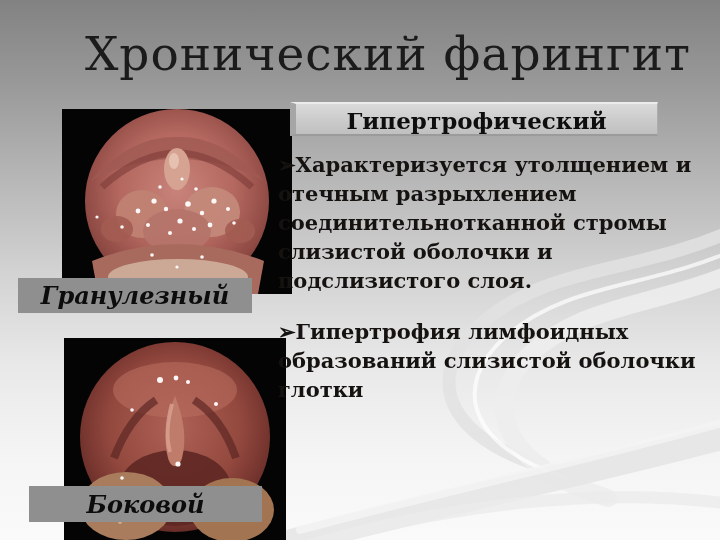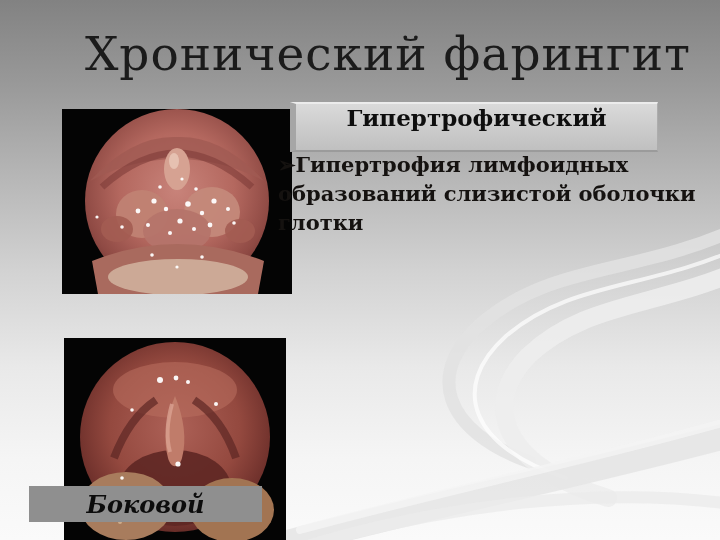--- a/index.html
+++ b/index.html
@@ -18,25 +18,25 @@
   #photo1{left:22px;top:93px;width:230px;height:185px;}
   #photo2{left:24px;top:322px;width:222px;height:203px;}
   .caption{
     position:absolute;z-index:3;background:#8f8f8f;color:#0c0c0c;
     font-style:italic;font-weight:700;font-size:24px;
     display:flex;align-items:center;justify-content:center;
   }
   #caption1{left:18px;top:278px;width:234px;height:35px;}
   #caption2{left:17px;top:486px;width:233px;height:36px;margin-left:12px;}
   .header-box{
-    position:absolute;left:290px;top:102px;width:368px;height:50px;z-index:2;box-sizing:border-box;
+    position:absolute;left:290px;top:102px;width:368px;height:34px;z-index:2;box-sizing:border-box;
     background:linear-gradient(180deg,#dadada 0%,#cbcbcb 55%,#c0c0c0 100%);
     border-left:6px solid #a6a6a6;border-top:2px solid #ececec;
     border-bottom:2px solid #9b9b9b;border-right:1px solid #adadad;
-    display:flex;align-items:flex-start;justify-content:center;
+    display:flex;align-items:flex-end;justify-content:center;
     font-weight:700;font-size:23px;color:#0e0e0e;
   }
   .bullets{
     position:absolute;left:278px;top:150px;width:432px;z-index:2;
     color:#151210;font-weight:700;font-size:21px;line-height:29px;
   }
   .bullets p{margin:0 0 22px 0;}
   .bullets p:last-child{margin-bottom:0;}
 </style>
 </head>
@@ -98,20 +98,21 @@
           <circle cx="120" cy="70" r="1.6"></circle>
         <circle cx="60" cy="118" r="1.8"></circle>
           <circle cx="172" cy="114" r="1.8"></circle>
           <circle cx="35" cy="108" r="1.6"></circle>
         <circle cx="90" cy="146" r="1.8"></circle>
           <circle cx="140" cy="148" r="1.8"></circle>
           <circle cx="115" cy="158" r="1.6"></circle>
       </g>
     </svg>
   </figure>
+  <figcaption class="caption" id="caption1">Гранулезный</figcaption>
 
   <figure class="photo" id="photo2">
     <svg viewBox="0 0 222 203" aria-hidden="true">
       <defs>
         <radialGradient id="pg2" cx="50%" cy="45%" r="62%">
           <stop offset="0%" stop-color="#ad6157"></stop>
           <stop offset="55%" stop-color="#94493f"></stop>
           <stop offset="85%" stop-color="#6e302b"></stop>
           <stop offset="100%" stop-color="#51211e"></stop>
         </radialGradient>
@@ -148,16 +149,17 @@
       </g>
     </svg>
   </figure>
   <figcaption class="caption" id="caption2">Боковой</figcaption>
 
   <div class="header-box">
     <span>Гипертрофический</span>
   </div>
 
   <div class="bullets">
+    <p>➢Характеризуется утолщением и отечным разрыхлением соединительнотканной стромы слизистой оболочки и подслизистого слоя.</p>
     <p>➢Гипертрофия лимфоидных образований слизистой оболочки глотки</p>
   </div>
 
 </div>
 
 </body></html>

